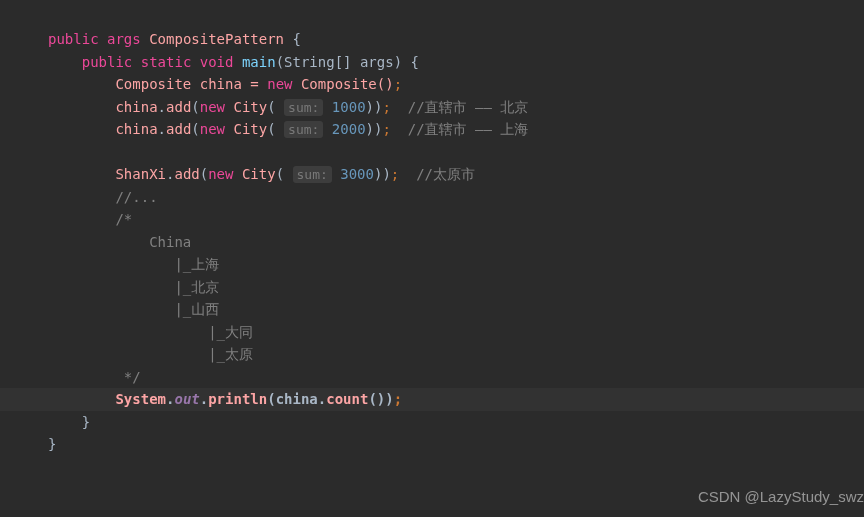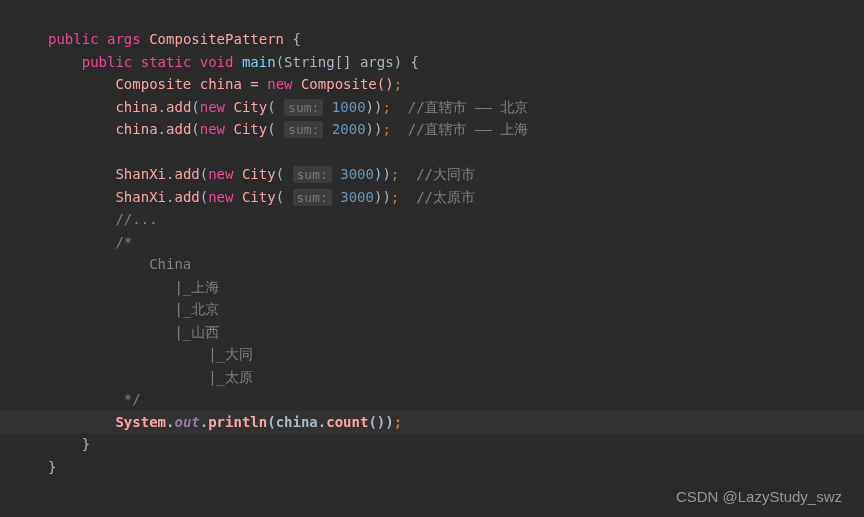--- a/index.html
+++ b/index.html
@@ -46,41 +46,40 @@
       border-radius: 3px;
       padding: 1px 4px;
       font-size: 13px;
       margin-top: 25px;
     }
     .static-field { color: #9876aa; font-style: italic; }
     .semicolon { color: #cc7832; }
     .watermark {
       position: absolute;
       bottom: 8px;
-      right: 22px;
+      right: 0;
       color: #b8b8b8;
       font-size: 15px;
       font-family: Arial, sans-serif;
       opacity: 0.75;
     }
     .cursor {
       color: #a9b7c6;
     }
   </style>
 </head>
 <body>
 
 <div class="editor">
   <div class="line"><span class="kw-orange">public</span> <span class="kw-orange">args</span> <span class="var">CompositePattern</span> <span class="brace">{</span></div>
   <div class="line">    <span class="kw-orange">public</span> <span class="kw-orange">static</span> <span class="kw-orange">void</span> <span class="fn-name">main</span><span class="paren">(String[] args)</span> <span class="brace">{</span></div>
   <div class="line">        <span class="var">Composite</span> <span class="var">china</span> <span class="var">=</span> <span class="kw-orange">new</span> <span class="var">Composite()</span><span class="semicolon">;</span></div>
   <div class="line">        <span class="var">china</span><span>.</span><span class="var">add</span><span>(</span><span class="kw-orange">new</span> <span class="var">City</span><span>(</span> <span class="param-hint">sum:</span> <span class="num">1000</span><span>))</span><span class="semicolon">;</span><span class="comment">  //直辖市 —— 北京</span></div>
   <div class="line">        <span class="var">china</span><span>.</span><span class="var">add</span><span>(</span><span class="kw-orange">new</span> <span class="var">City</span><span>(</span> <span class="param-hint">sum:</span> <span class="num">2000</span><span>))</span><span class="semicolon">;</span><span class="comment">  //直辖市 —— 上海</span></div>
   <div class="line"><span></span></div>
-  <div class="line">        <span class="var">ShanXi</span><span>.</span><span class="var">add</span><span>(</span><span class="kw-orange">new</span> <span class="var">City</span><span>(</span> <span class="param-hint">sum:</span> <span class="num">3000</span><span>))</span><span class="semicolon">;</span><span class="comment">  //大同市</span></div>
   <div class="line">        <span class="var">ShanXi</span><span>.</span><span class="var">add</span><span>(</span><span class="kw-orange">new</span> <span class="var">City</span><span>(</span> <span class="param-hint">sum:</span> <span class="num">3000</span><span>))</span><span class="semicolon">;</span><span class="comment">  //太原市</span></div>
   <div class="line">        <span class="comment">//...</span></div>
   <div class="line">        <span class="comment">/*</span></div>
   <div class="line">        <span class="comment">    China</span></div>
   <div class="line">        <span class="comment">       |_上海</span></div>
   <div class="line">        <span class="comment">       |_北京</span></div>
   <div class="line">        <span class="comment">       |_山西</span></div>
   <div class="line">        <span class="comment">           |_大同</span></div>
   <div class="line">        <span class="comment">           |_太原</span></div>
   <div class="line">        <span class="comment"> */</span></div>

